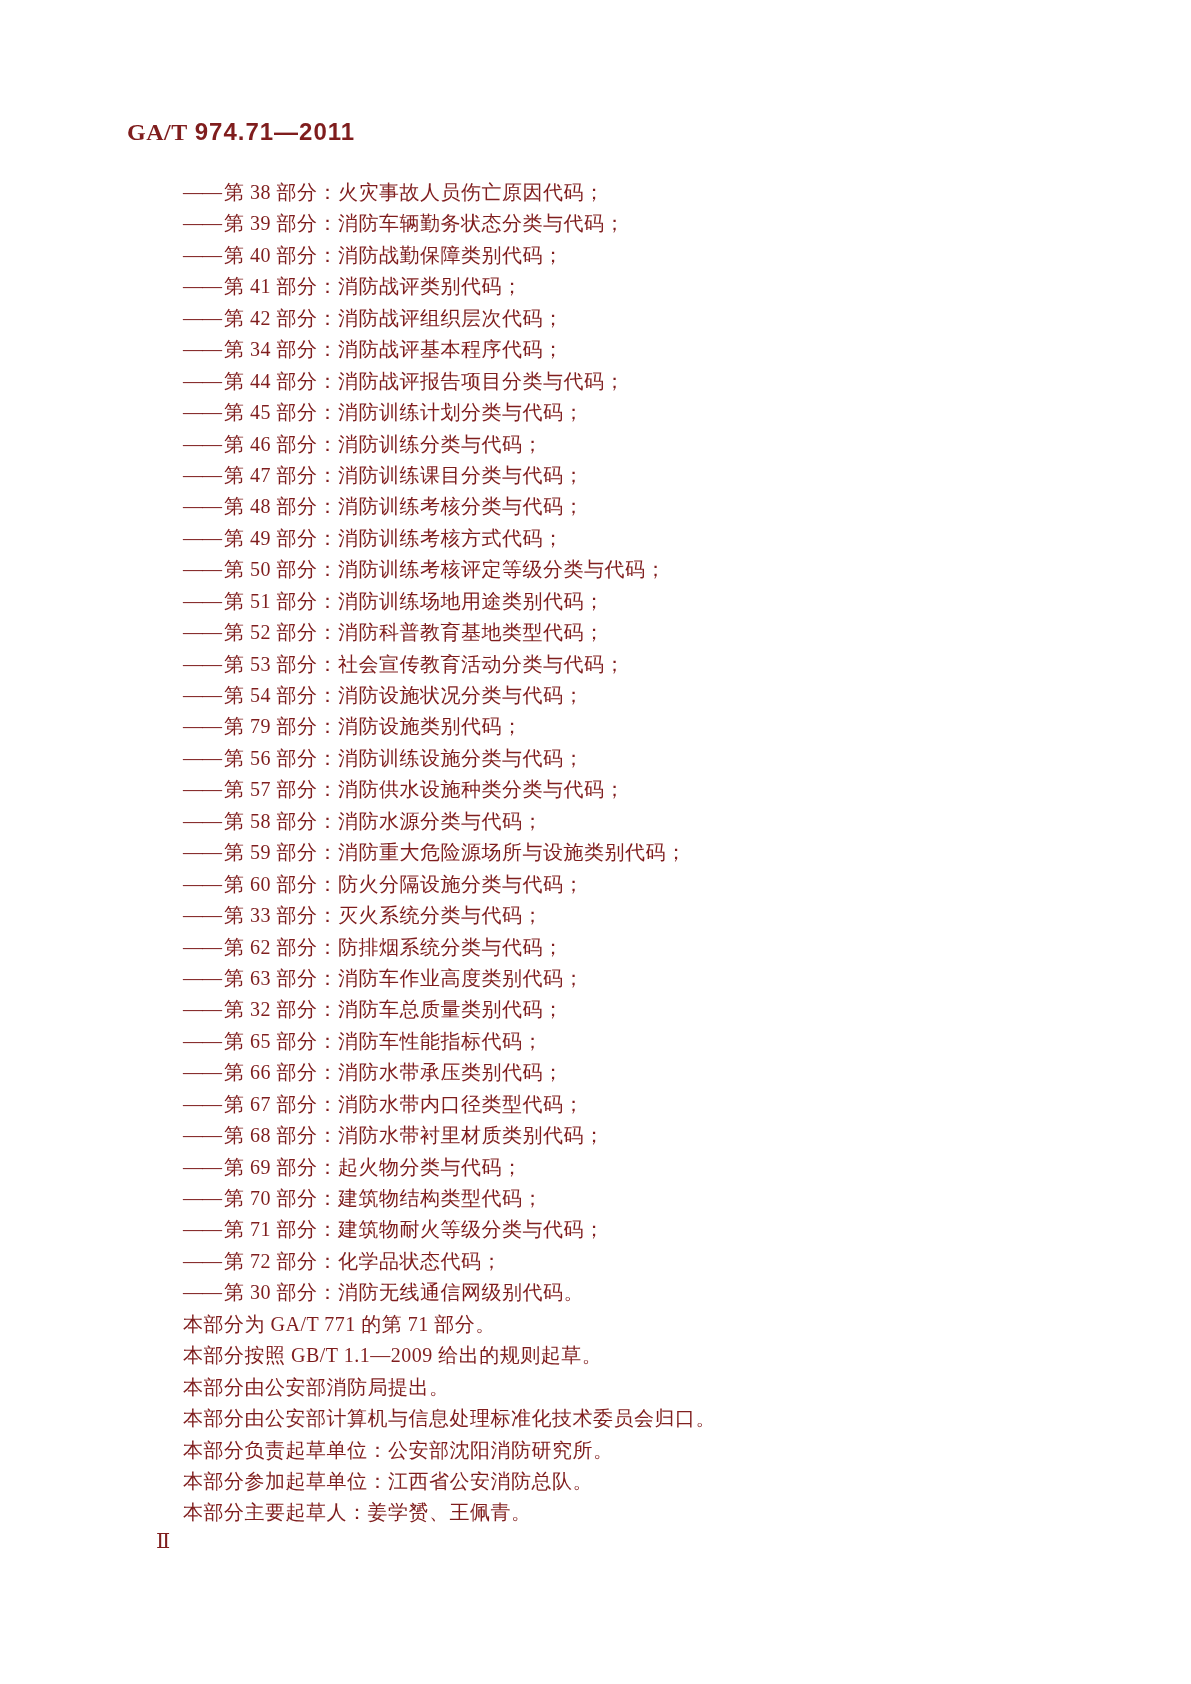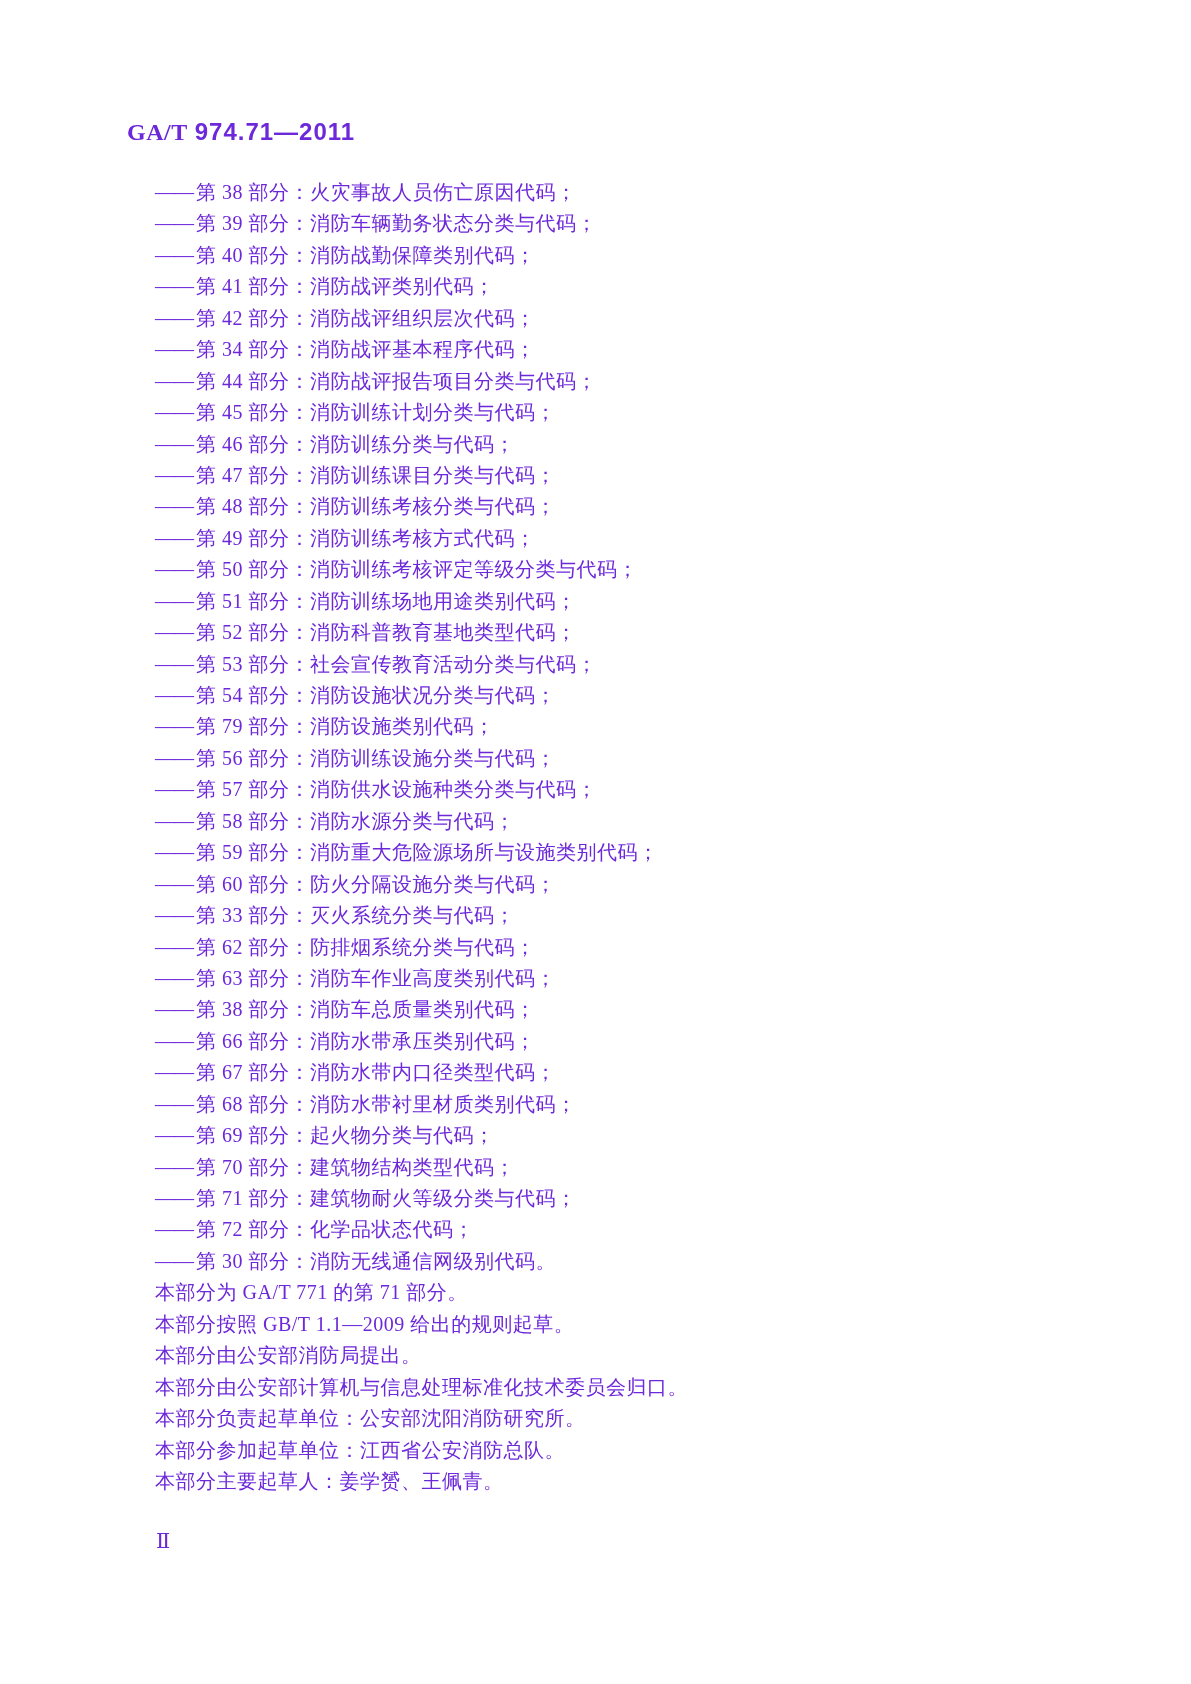--- a/index.html
+++ b/index.html
@@ -8,42 +8,42 @@
     background: #e8e8e8;
   }
   .page {
     position: relative;
     width: 1191px;
     height: 1684px;
     background: #ffffff;
     margin: 0 auto;
     overflow: hidden;
     font-family: "Liberation Serif", "DejaVu Serif", serif;
-    color: #6d28d9;
+    color: #7f1d1d;
   }
   .doc-number {
     position: absolute;
     left: 127px;
     top: 118px;
     font-size: 24px;
     font-weight: bold;
     white-space: nowrap;
     letter-spacing: 0.5px;
   }
   .doc-number .code-part {
     font-family: "Liberation Serif", "DejaVu Serif", serif;
   }
   .doc-number .num-part {
     font-family: "Liberation Sans", "DejaVu Sans", sans-serif;
     margin-left: 7px;
     letter-spacing: 1px;
   }
   .content {
     position: absolute;
-    left: 155px;
+    left: 183px;
     top: 177px;
     font-size: 20px;
     line-height: 31.45px;
     white-space: nowrap;
   }
   .line {
     height: 31.45px;
     letter-spacing: 0.5px;
   }
   .dash {
@@ -87,21 +87,22 @@
         <div class="line"><span class="dash">——</span><span>第 54 部分：消防设施状况分类与代码；</span></div>
         <div class="line"><span class="dash">——</span><span>第 79 部分：消防设施类别代码；</span></div>
         <div class="line"><span class="dash">——</span><span>第 56 部分：消防训练设施分类与代码；</span></div>
         <div class="line"><span class="dash">——</span><span>第 57 部分：消防供水设施种类分类与代码；</span></div>
         <div class="line"><span class="dash">——</span><span>第 58 部分：消防水源分类与代码；</span></div>
         <div class="line"><span class="dash">——</span><span>第 59 部分：消防重大危险源场所与设施类别代码；</span></div>
         <div class="line"><span class="dash">——</span><span>第 60 部分：防火分隔设施分类与代码；</span></div>
         <div class="line"><span class="dash">——</span><span>第 33 部分：灭火系统分类与代码；</span></div>
         <div class="line"><span class="dash">——</span><span>第 62 部分：防排烟系统分类与代码；</span></div>
         <div class="line"><span class="dash">——</span><span>第 63 部分：消防车作业高度类别代码；</span></div>
-        <div class="line"><span class="dash">——</span><span>第 38 部分：消防车总质量类别代码；</span></div>
+        <div class="line"><span class="dash">——</span><span>第 32 部分：消防车总质量类别代码；</span></div>
+        <div class="line"><span class="dash">——</span><span>第 65 部分：消防车性能指标代码；</span></div>
         <div class="line"><span class="dash">——</span><span>第 66 部分：消防水带承压类别代码；</span></div>
         <div class="line"><span class="dash">——</span><span>第 67 部分：消防水带内口径类型代码；</span></div>
         <div class="line"><span class="dash">——</span><span>第 68 部分：消防水带衬里材质类别代码；</span></div>
         <div class="line"><span class="dash">——</span><span>第 69 部分：起火物分类与代码；</span></div>
         <div class="line"><span class="dash">——</span><span>第 70 部分：建筑物结构类型代码；</span></div>
         <div class="line"><span class="dash">——</span><span>第 71 部分：建筑物耐火等级分类与代码；</span></div>
         <div class="line"><span class="dash">——</span><span>第 72 部分：化学品状态代码；</span></div>
         <div class="line"><span class="dash">——</span><span>第 30 部分：消防无线通信网级别代码。</span></div>
       </div>
     <div>

